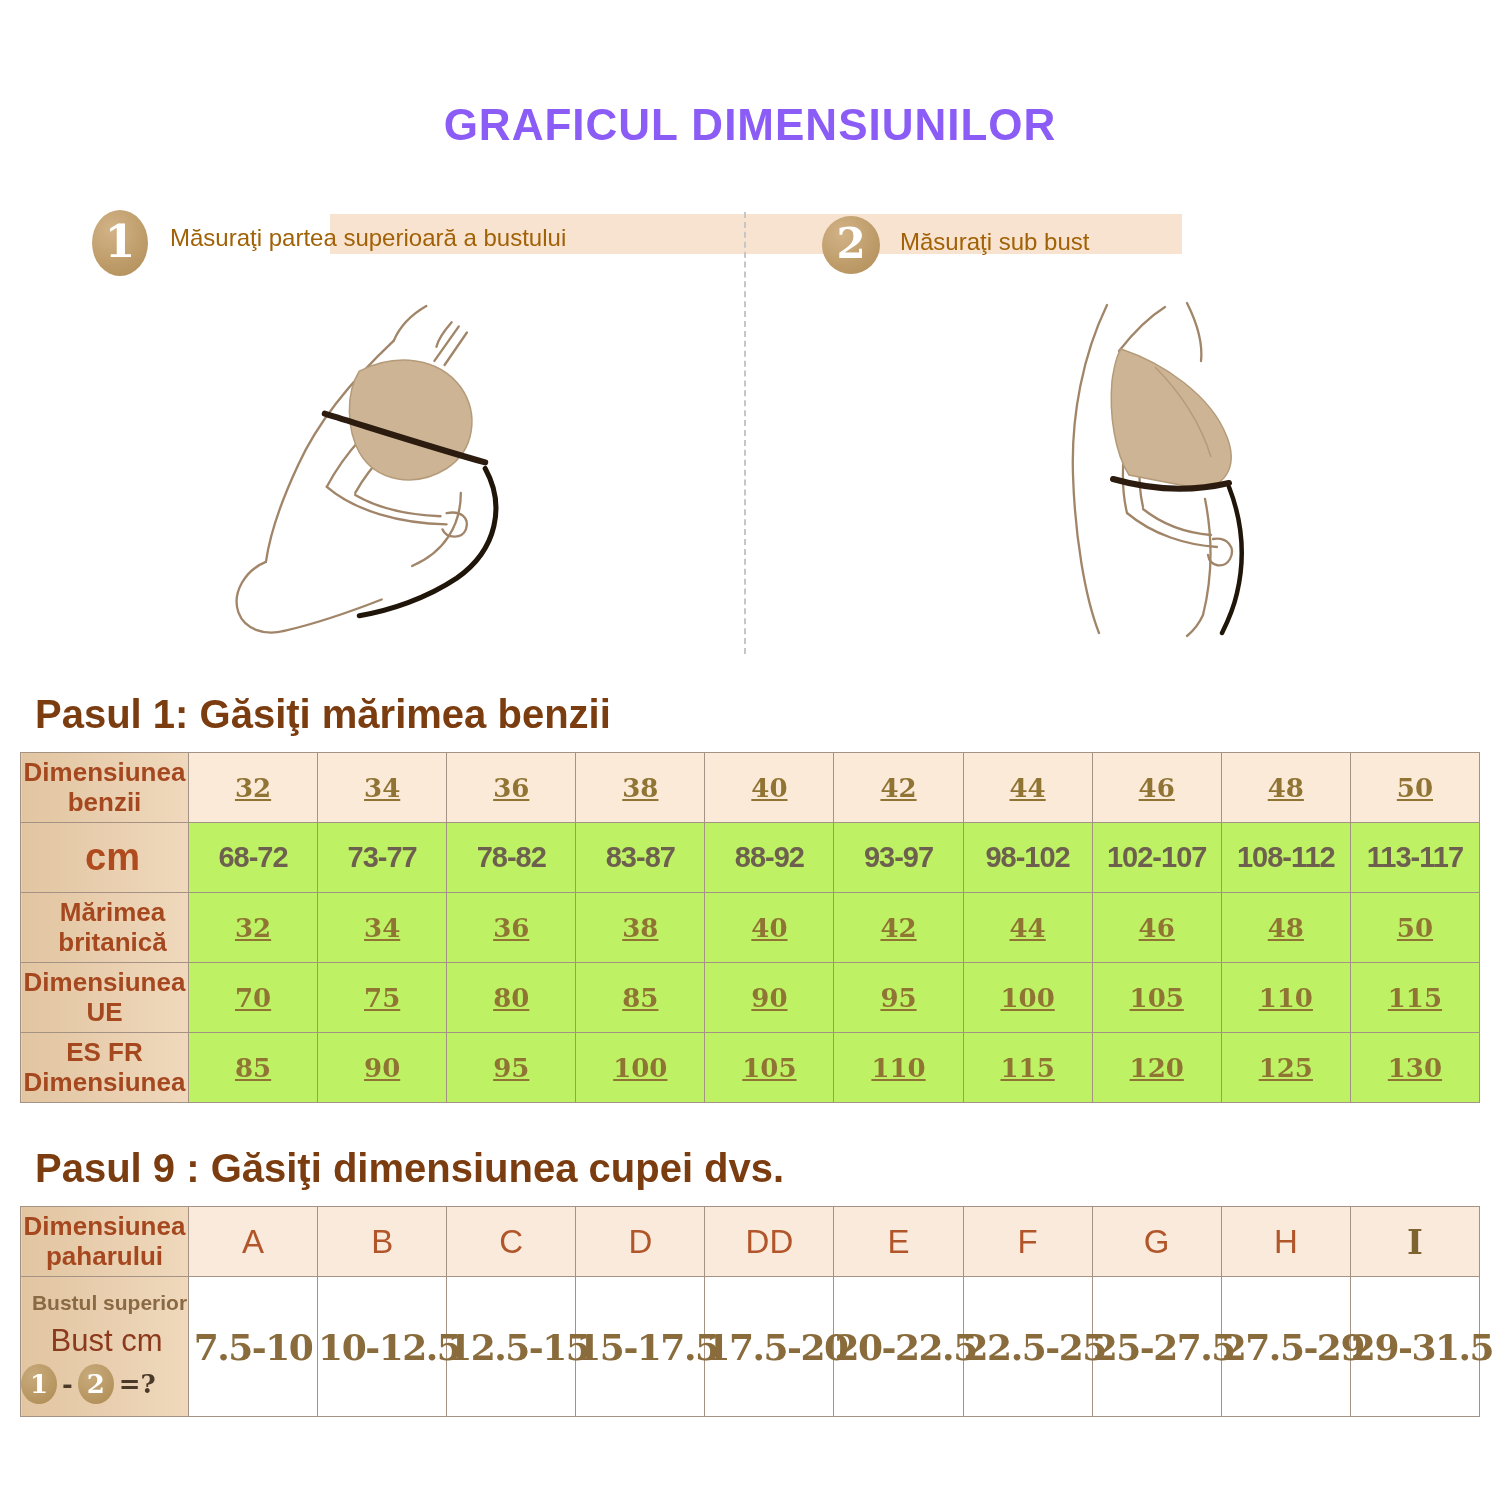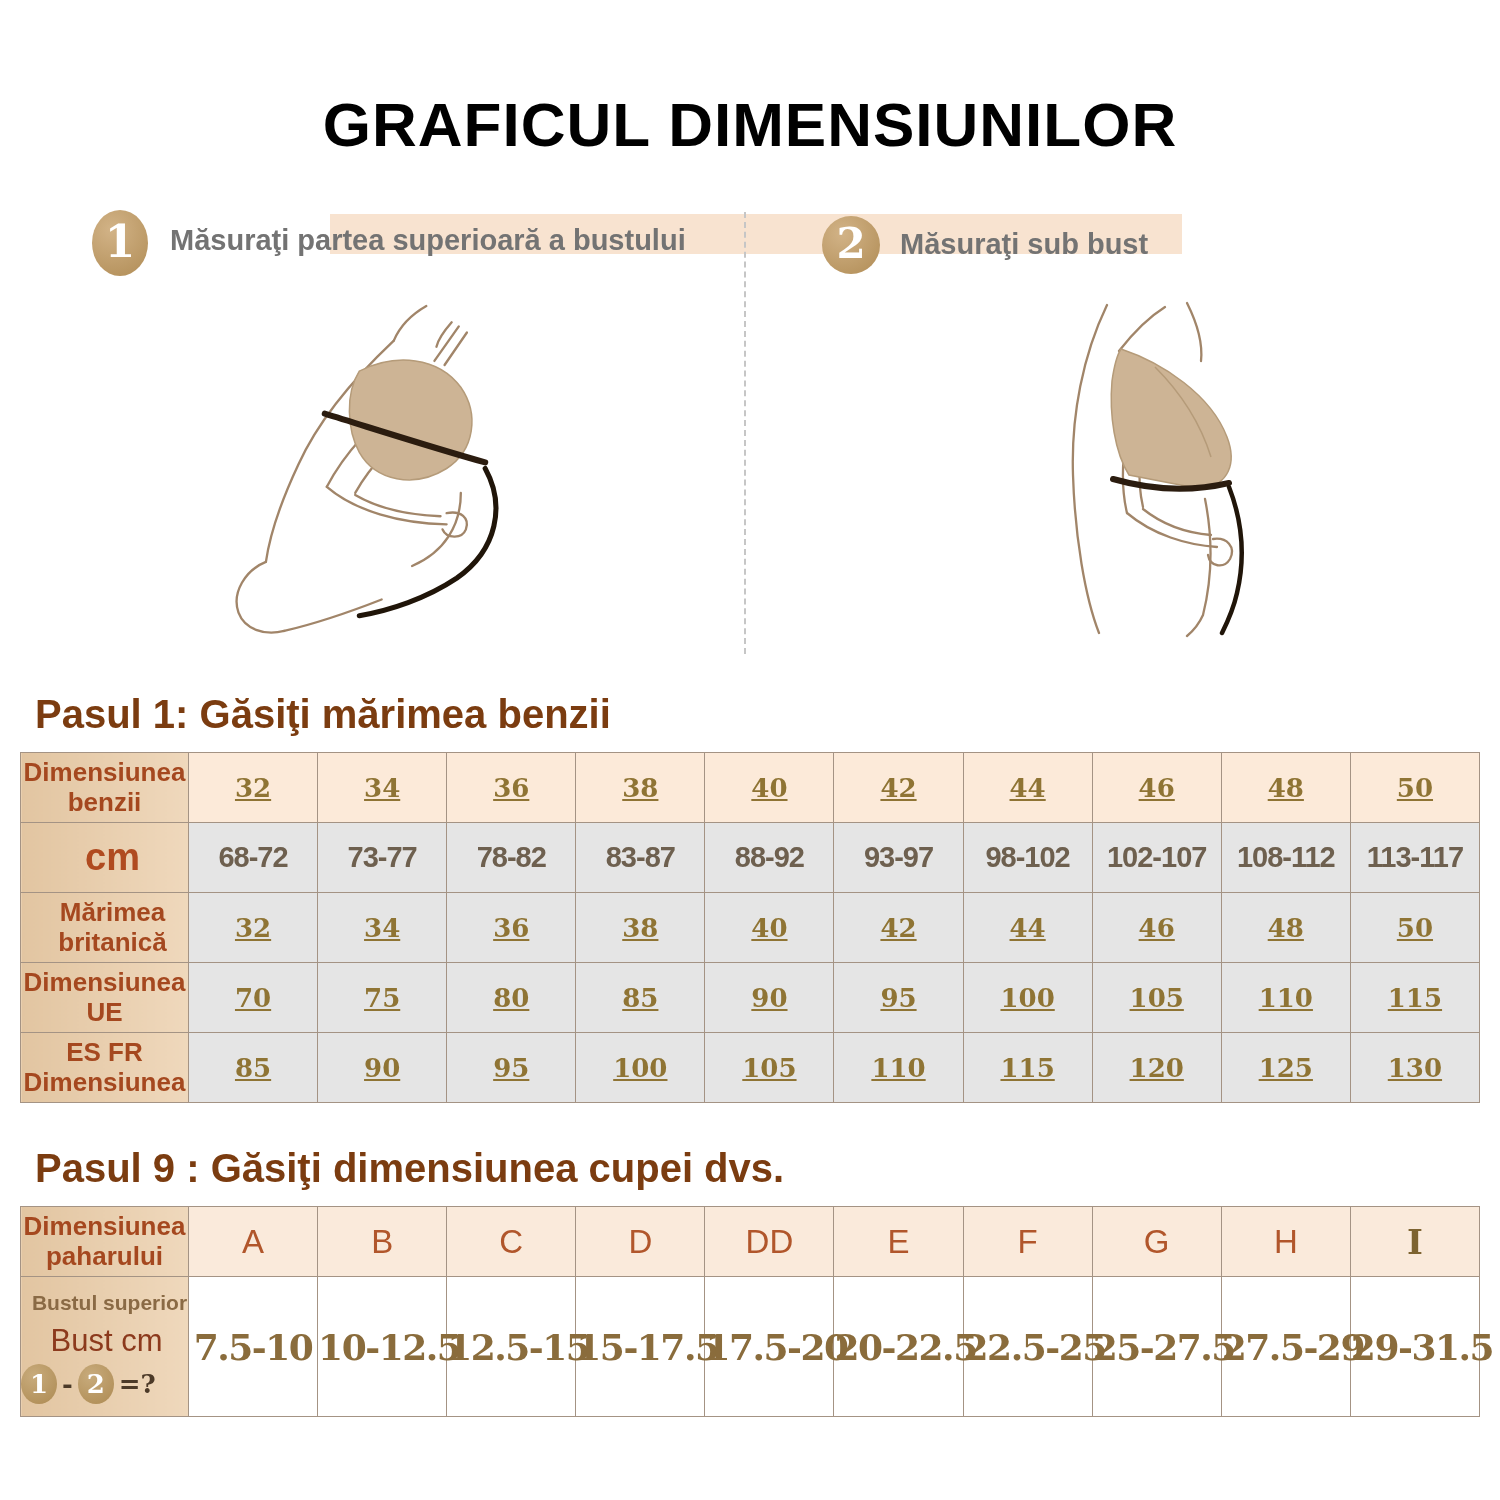--- a/index.html
+++ b/index.html
@@ -2,29 +2,29 @@
 <html><head>
 <meta charset="utf-8">
 <style>
   html,body{margin:0;padding:0;background:#ffffff;}
   .page{position:relative;width:1500px;height:1500px;background:#ffffff;overflow:hidden;
         font-family:"Liberation Sans",sans-serif;}
 
   
   .title-wrap{position:absolute;top:90px;left:0;width:100%;text-align:center;}
   .title-hl{position:absolute;left:330px;top:124px;width:852px;height:40px;background:#f8e3d0;}
-  .title-text{position:relative;display:inline-block;font-size:62px;font-weight:bold;
-              color:#000000;letter-spacing:1px;line-height:70px;}
+  .title-text{position:relative;display:inline-block;font-size:44px;font-weight:bold;
+              color:#8b5cf6;letter-spacing:1px;line-height:70px;}
 
   
   .badge{position:absolute;background:radial-gradient(circle at 35% 30%,#d2b387,#b08c55);
          color:#fff;font-family:"DejaVu Serif",serif;font-weight:bold;text-align:center;}
   .badge1{left:92px;top:210px;width:56px;height:66px;border-radius:50%;font-size:44px;line-height:64px;}
   .badge2{left:822px;top:216px;width:58px;height:58px;border-radius:50%;font-size:42px;line-height:56px;}
-  .step-label{position:absolute;font-size:29px;font-weight:bold;color:#737373;white-space:nowrap;}
+  .step-label{position:absolute;font-size:24px;font-weight:normal;color:#a16207;white-space:nowrap;}
   .sl1{left:170px;top:224px;}
   .sl2{left:900px;top:228px;}
   .divider{position:absolute;left:744px;top:212px;height:442px;width:0;border-left:2px dashed #c6c6c6;}
 
   
   .fig{position:absolute;}
   .fig1{left:205px;top:300px;}
   .fig2{left:1015px;top:296px;}
 
   
@@ -42,21 +42,21 @@
   .t2 tr.r1{height:70px;}
   .t2 tr.r2{height:140px;}
   col.c-lbl{width:168px;}
 
   td.lbl{background:linear-gradient(90deg,#e2c5a1,#efd8bc);color:#a5481f;font-weight:bold;
          font-size:26px;text-align:left;padding-left:10px;line-height:1.12;}
   td.lbl.center{text-align:center;padding-left:16px;}
   td.lbl-cm{font-size:38px;color:#b04b20;}
 
   .t1 tr.r-head td.v{background:#fcead9;}
-  td.v{background:#e5e5e5;}
+  td.v{background:#bef264;}
   td.v.serif{font-family:"DejaVu Serif",serif;font-weight:bold;font-size:26px;color:#8f7434;text-decoration:underline;}
   td.v.sans{font-weight:bold;font-size:29px;color:#6e604f;letter-spacing:-1px;}
 
   .t2 td.cup-letter{background:#faeadb;font-size:33px;font-weight:400;color:#b1562b;}
   .t2 td.cup-letter.cup-serif{font-family:"DejaVu Serif",serif;font-weight:bold;font-size:34px;color:#7d6330;}
   .t2 td.cup-val{font-family:"DejaVu Serif",serif;font-weight:bold;font-size:36px;
                  color:#8a6c3c;letter-spacing:-1.5px;white-space:nowrap;}
 
   
   td.lbl2{line-height:1.0;}

